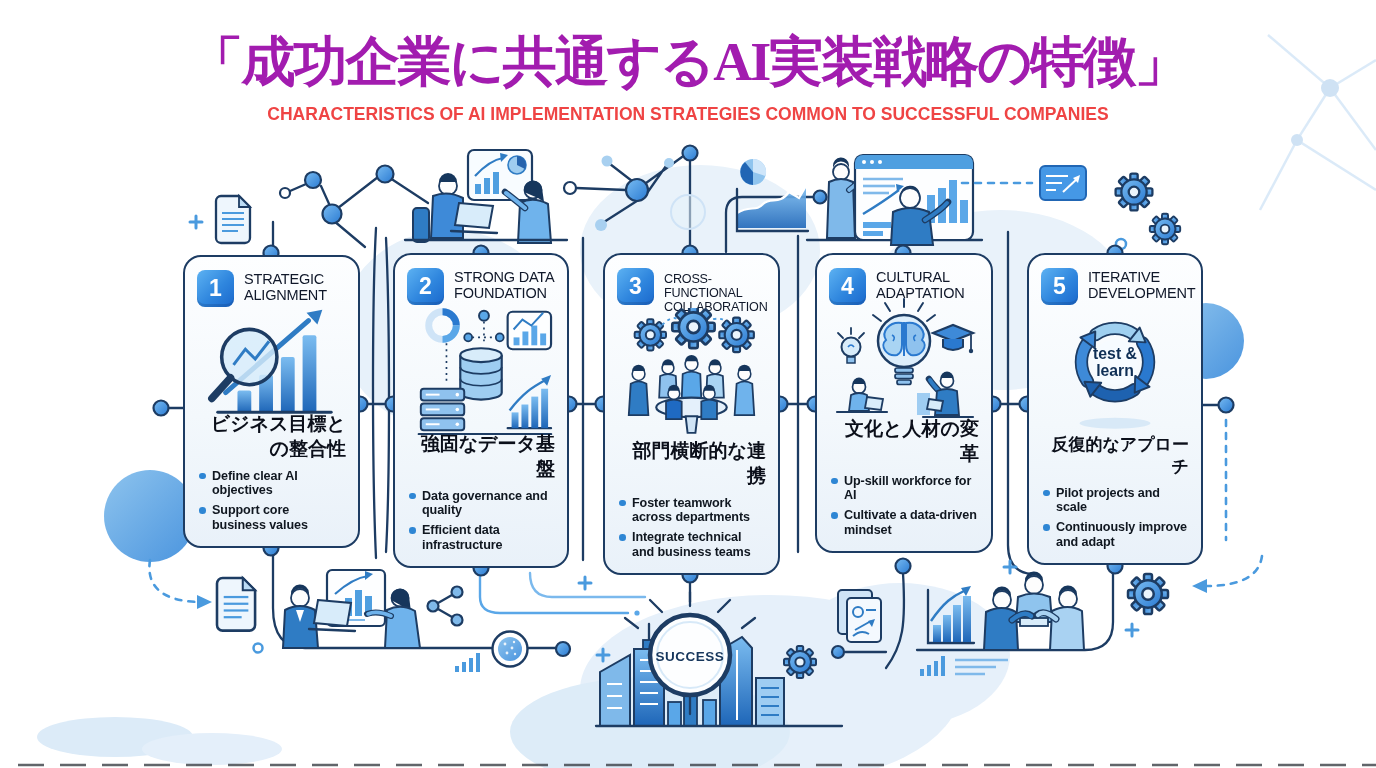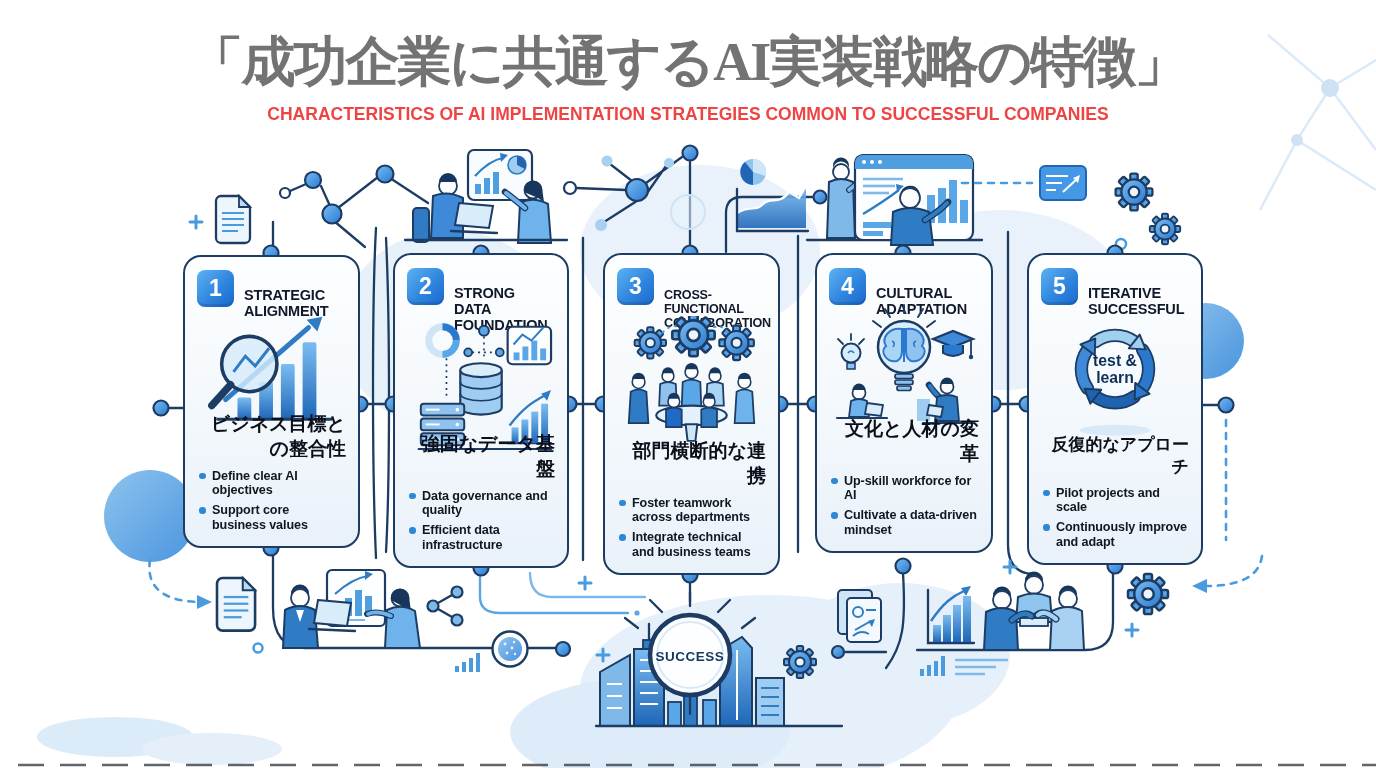--- a/index.html
+++ b/index.html
@@ -1,42 +1,42 @@
 <!DOCTYPE html>
 <html><head>
 <meta charset="utf-8">
 <style>
   html,body{margin:0;padding:0;background:#ffffff;}
   #stage{position:relative;width:1376px;height:768px;margin:0 auto;background:#ffffff;
          overflow:hidden;font-family:"Liberation Sans","DejaVu Sans",sans-serif;}
   
   .title-jp{position:absolute;top:26px;left:0;width:100%;text-align:center;
     font-family:"Liberation Serif","DejaVu Serif",serif;font-weight:700;
-    font-size:54px;letter-spacing:-2px;color:#737373;z-index:3;}
+    font-size:54px;letter-spacing:-2px;color:#a21caf;z-index:3;}
   .subtitle-en{position:absolute;top:104px;left:0;width:100%;text-align:center;
     font-weight:bold;font-size:17.5px;letter-spacing:0px;color:#ef4444;z-index:3;}
   
   #decor{position:absolute;left:0;top:0;width:1376px;height:768px;z-index:1;}
   .ln{fill:none;stroke:#1d3c63;stroke-width:2.3;stroke-linecap:round;}
   .lnl{fill:none;stroke:#5aa7e8;stroke-width:2.4;stroke-linecap:round;}
   .dash{fill:none;stroke:#4a9ade;stroke-width:2.6;stroke-linecap:round;stroke-dasharray:6 7;}
   .nd{fill:url(#gNode);stroke:#1d3c63;stroke-width:2.2;}
   .plus{stroke:#4a9ade;stroke-width:3;stroke-linecap:round;}
   
   .card{position:absolute;z-index:2;box-sizing:border-box;
     background:linear-gradient(180deg,#fdfeff 0%,#f3f8fc 55%,#e9f1f9 100%);
     border:2.5px solid #1d3c63;border-radius:18px;
     display:flex;flex-direction:column;padding:13px 12px 13px;}
   .card-head{display:flex;align-items:flex-start;gap:10px;}
   .badge{flex:0 0 auto;width:37px;height:37px;border-radius:8px;
     background:linear-gradient(135deg,#5db2f2 0%,#2f86de 55%,#1a68cc 100%);
     color:#fff;font-weight:bold;font-size:23px;display:flex;align-items:center;justify-content:center;
     box-shadow:inset 0 -3px 0 rgba(10,40,90,.18);}
-  .card-title{font-weight:bold;font-size:14.5px;line-height:1.1;color:#10182a;
-    letter-spacing:-0.2px;padding-top:2px;margin-top:16px;}
+  .card-title{font-weight:normal;font-size:14.5px;line-height:1.1;color:#10182a;
+    letter-spacing:-0.2px;padding-top:2px;}
   .card.c3 .card-title{font-size:12.6px;padding-top:5px;}
   .icon-wrap{flex:1;display:flex;align-items:center;justify-content:center;min-height:0;}
   .icon-wrap svg{display:block;}
   .jp{font-size:19px;font-weight:bold;text-align:right;color:#0b0f1a;
     line-height:1.3;margin:1px 0 7px;letter-spacing:0;}
   .card.c5 .jp{font-size:17px;}
   .bullets{display:flex;flex-direction:column;gap:5px;}
   .bullet{position:relative;padding-left:15px;font-size:12.6px;line-height:1.18;
     color:#101720;font-weight:700;letter-spacing:-0.1px;}
   .bullet::before{content:"";position:absolute;left:2px;top:4px;width:6.5px;height:6.5px;
@@ -596,21 +596,21 @@
     <div class="jp">文化と人材の変革</div>
     <div class="bullets">
       <div class="bullet">Up-skill workforce for AI</div>
       <div class="bullet">Cultivate a data-driven mindset</div>
     </div>
   </div>
 
   <div class="card c5" style="left:1027px;top:253px;width:176px;height:312px;">
     <div class="card-head">
       <div class="badge">5</div>
-      <div class="card-title">ITERATIVE SUCCESSFUL</div>
+      <div class="card-title">ITERATIVE DEVELOPMENT</div>
     </div>
     <div class="icon-wrap">
       <svg width="150" height="130" viewBox="0 0 150 130">
         <ellipse cx="75" cy="120" rx="36" ry="5.5" fill="#d8e9f7"></ellipse>
         <g fill="none" stroke="#1d3c63" stroke-width="13.5" stroke-linecap="round">
           <path d="M55.5,30 A34,34 0 0 1 94.5,30"></path>
           <path d="M102.9,38.5 A34,34 0 0 1 102.9,77.5"></path>
           <path d="M94.5,86 A34,34 0 0 1 55.5,86"></path>
           <path d="M47.1,77.5 A34,34 0 0 1 47.1,38.5"></path>
         </g>

